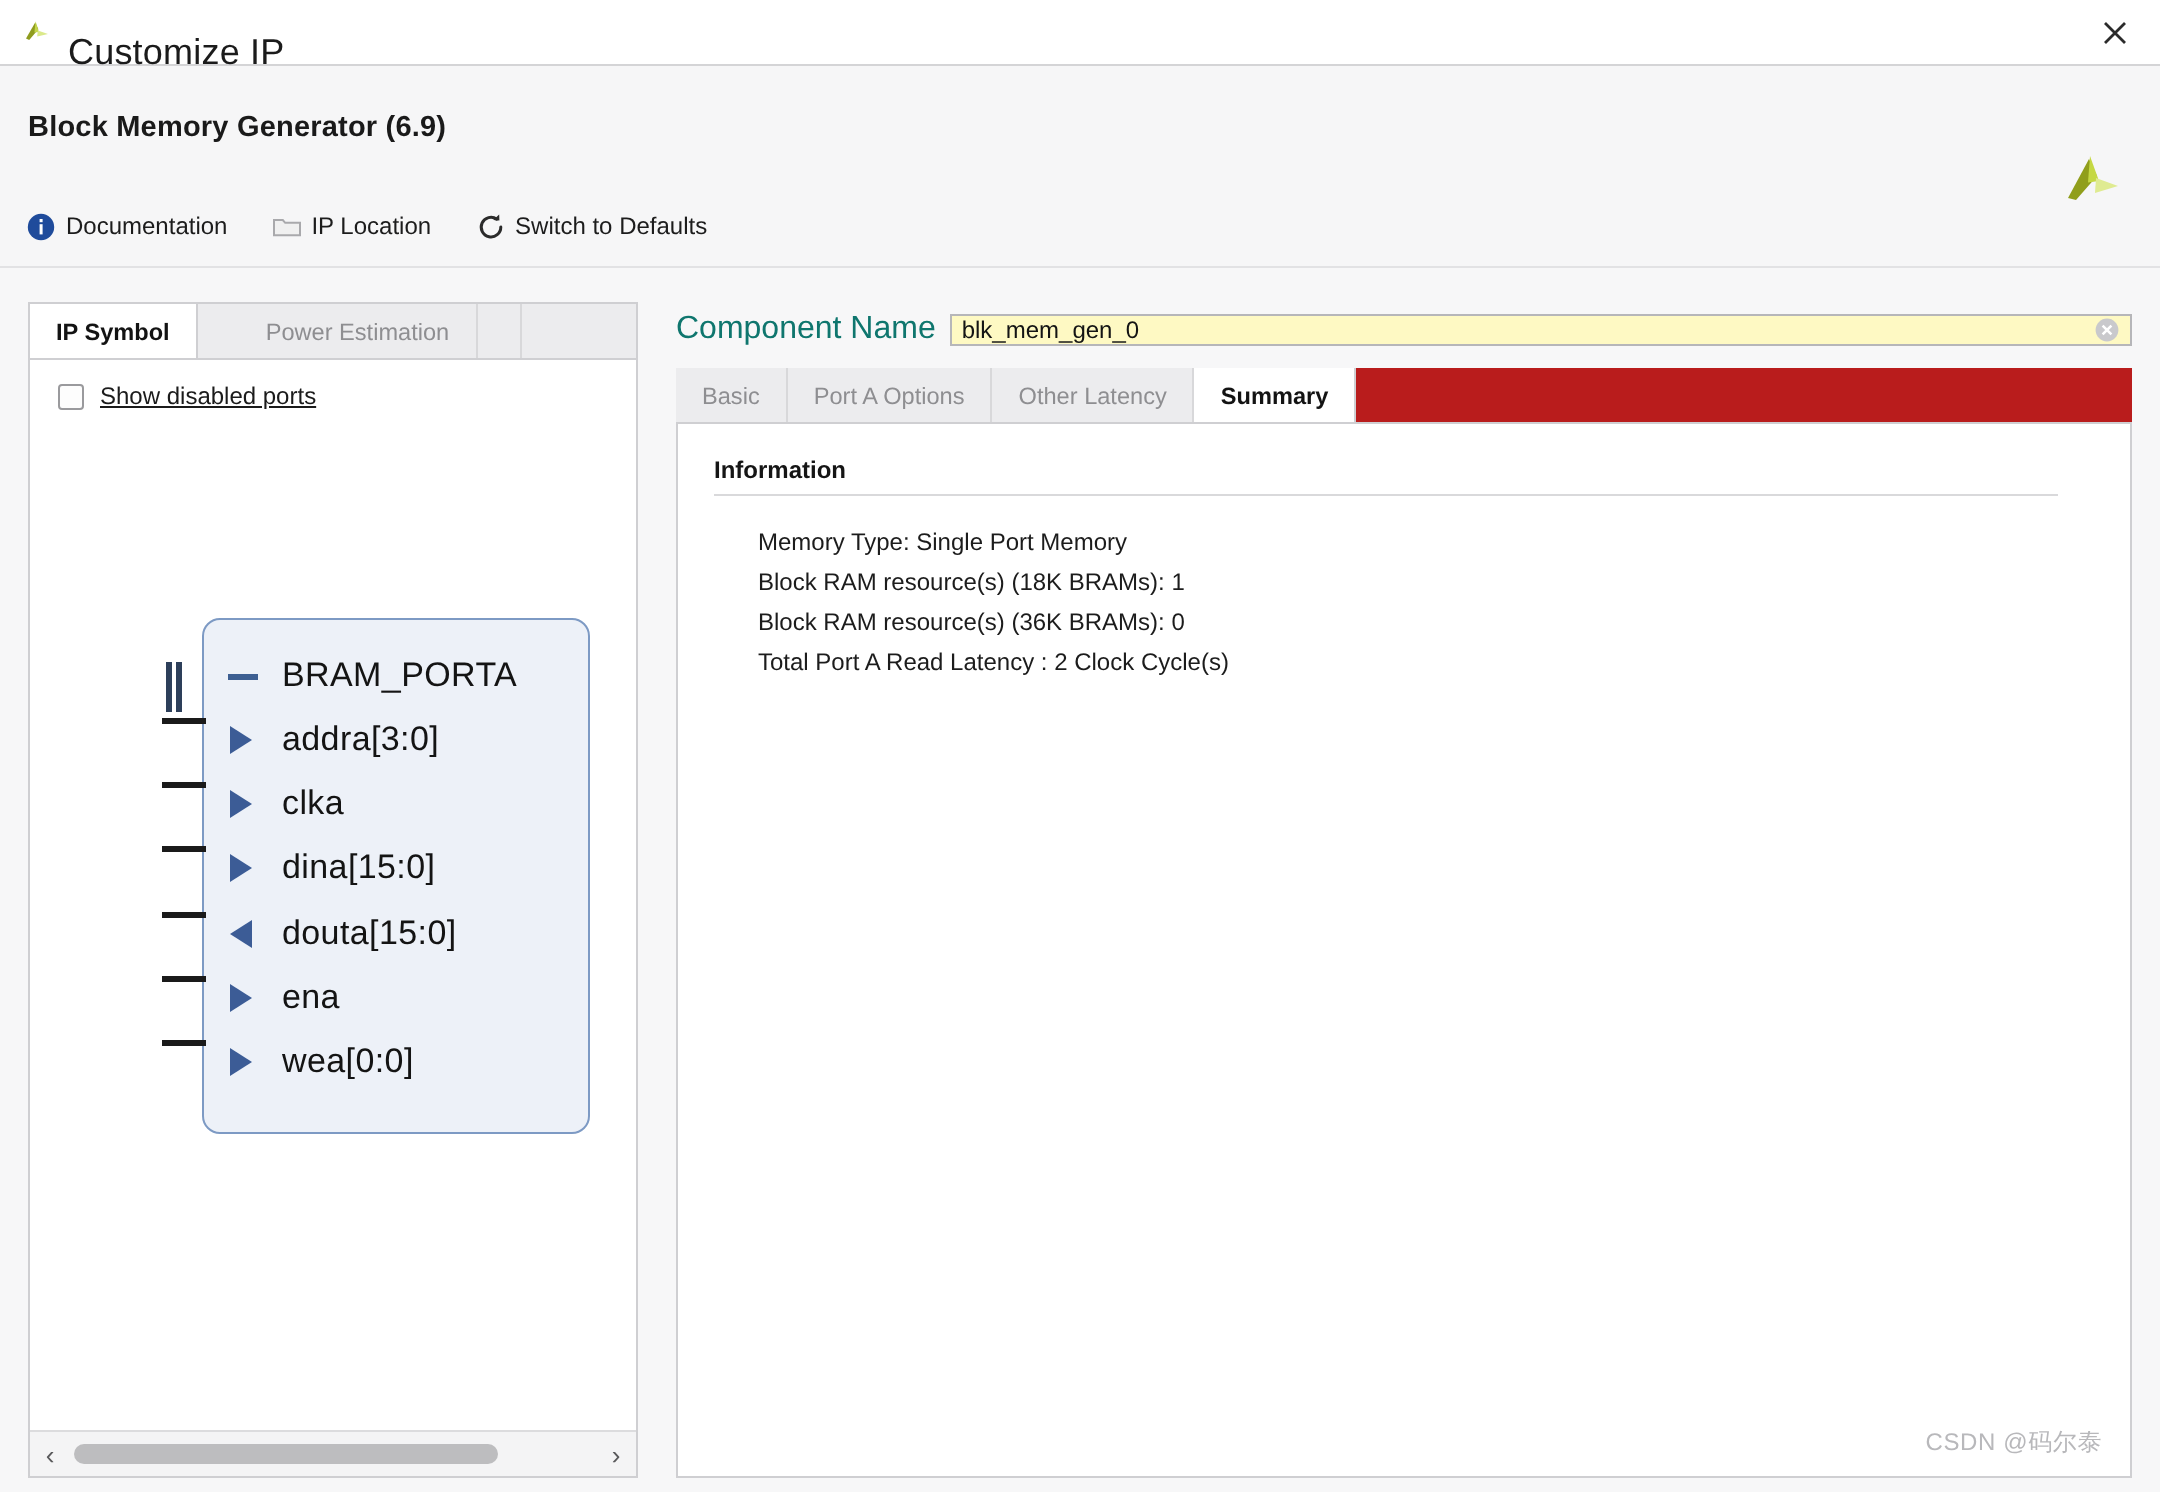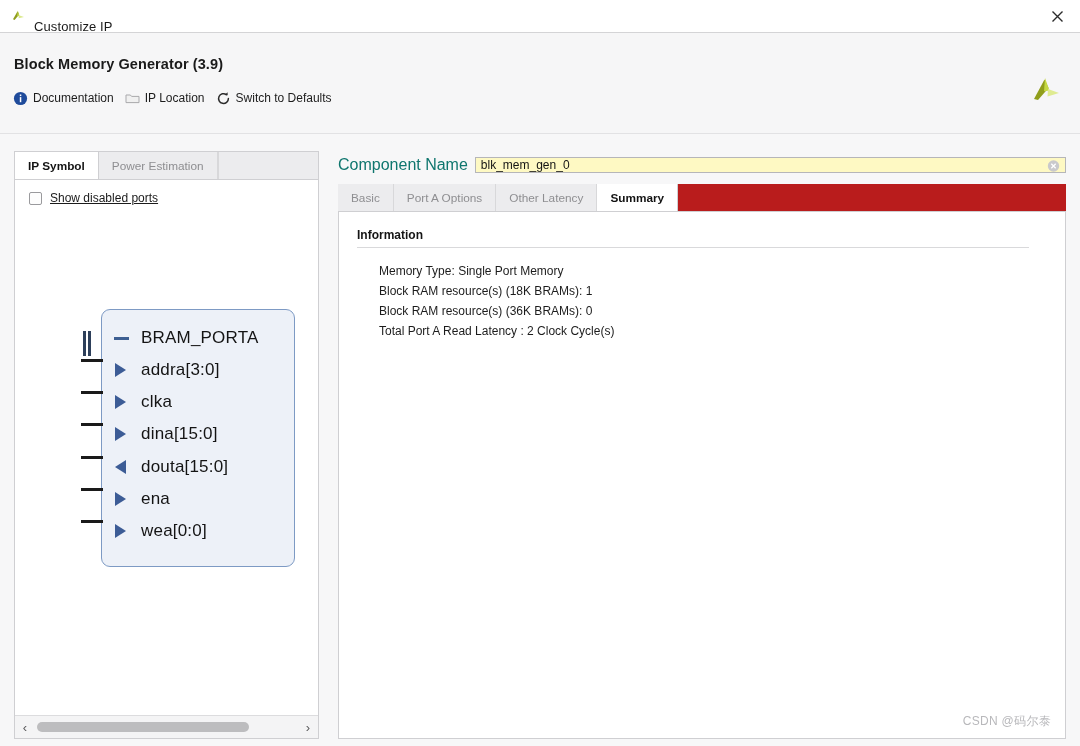--- a/index.html
+++ b/index.html
@@ -20,21 +20,21 @@
   .titlebar {
     position: absolute; left: 0; top: 0;
     width: 1080px; height: 33px;
     background: #ffffff;
     border-bottom: 1px solid #d4d4d6;
     display: flex; align-items: center;
   }
   .title-icon { margin-left: 9px; width: 18px; height: 18px; display: block; }
   .title-text {
     margin-left: 7px;
-    font-size: 13px; color: #1b1b1b;
+    font-size: 18px; color: #1b1b1b;
     letter-spacing: .1px;
     margin-top: 20px;
   }
   .close-btn {
     position: absolute; right: 0; top: 0;
     width: 46px; height: 32px;
     display: flex; align-items: center; justify-content: center;
     color: #2b2b2b; font-size: 15px; line-height: 1;
     cursor: pointer;
   }
@@ -50,22 +50,22 @@
   .header-title {
     position: absolute; left: 14px; top: 23px;
     font-size: 14.5px; font-weight: bold; color: #1a1a1a;
     letter-spacing: .1px;
   }
   .xilinx-logo {
     position: absolute; right: 16px; top: 37px;
     width: 40px; height: 40px;
   }
   .toolbar {
-    position: absolute; left: 10px; top: 54px;
-    display: flex; align-items: center; gap: 1px;
+    position: absolute; left: 10px; top: 69px;
+    display: flex; align-items: center; gap: 12px;
     height: 22px;
   }
   .tool-item {
     display: flex; align-items: center;
     height: 22px; padding: 0 7px 0 3px;
     font-size: 12px; color: #1c1c1c;
     cursor: pointer; white-space: nowrap;
   }
   .tool-item.disabled { color: #1c1c1c; }
   .tool-icon { width: 15px; height: 15px; margin-right: 5px; flex: none; display:block; }
@@ -76,21 +76,21 @@
     position: absolute; left: 14px; top: 151px;
     width: 305px; height: 588px;
     background: #ffffff;
     border: 1px solid #cfcfd2;
   }
   .tabstrip-left {
     position: relative;
     height: 28px;
     background: #ececee;
     border-bottom: 1px solid #cfcfd2;
-    display: flex; align-items: stretch;
+    display: flex; align-items: stretch; gap: 21px;
   }
   .tab {
     display: flex; align-items: center;
     padding: 0 13px;
     font-size: 11.8px;
     color: #8e8e91;
     background: #ececee;
     border-right: 1px solid #d8d8da;
     cursor: pointer; white-space: nowrap;
   }
@@ -271,21 +271,21 @@
     </span>
     <span class="title-text">Customize IP</span>
     <div class="close-btn">
       <svg width="13" height="13" viewBox="0 0 13 13">
         <path d="M1.5 1.5 L11.5 11.5 M11.5 1.5 L1.5 11.5" stroke="#2b2b2b" stroke-width="1.4" fill="none"></path>
       </svg>
     </div>
   </div>
 
   <div class="header">
-    <div class="header-title">Block Memory Generator (3.9)</div>
+    <div class="header-title">Block Memory Generator (6.9)</div>
 
     <span class="xilinx-logo">
       <svg viewBox="0 0 40 40" width="40" height="40">
         <path d="M10 29 L20.5 9.5 L24.5 18 L14 30 Z" fill="#909e1b"></path>
         <path d="M21 8 L25.5 20.5 L20 21.2 Z" fill="#c5d843"></path>
         <path d="M24 19 L35 23 L23.5 26.5 Z" fill="#dfeb91"></path>
       </svg>
     </span>
 
     <div class="toolbar">

